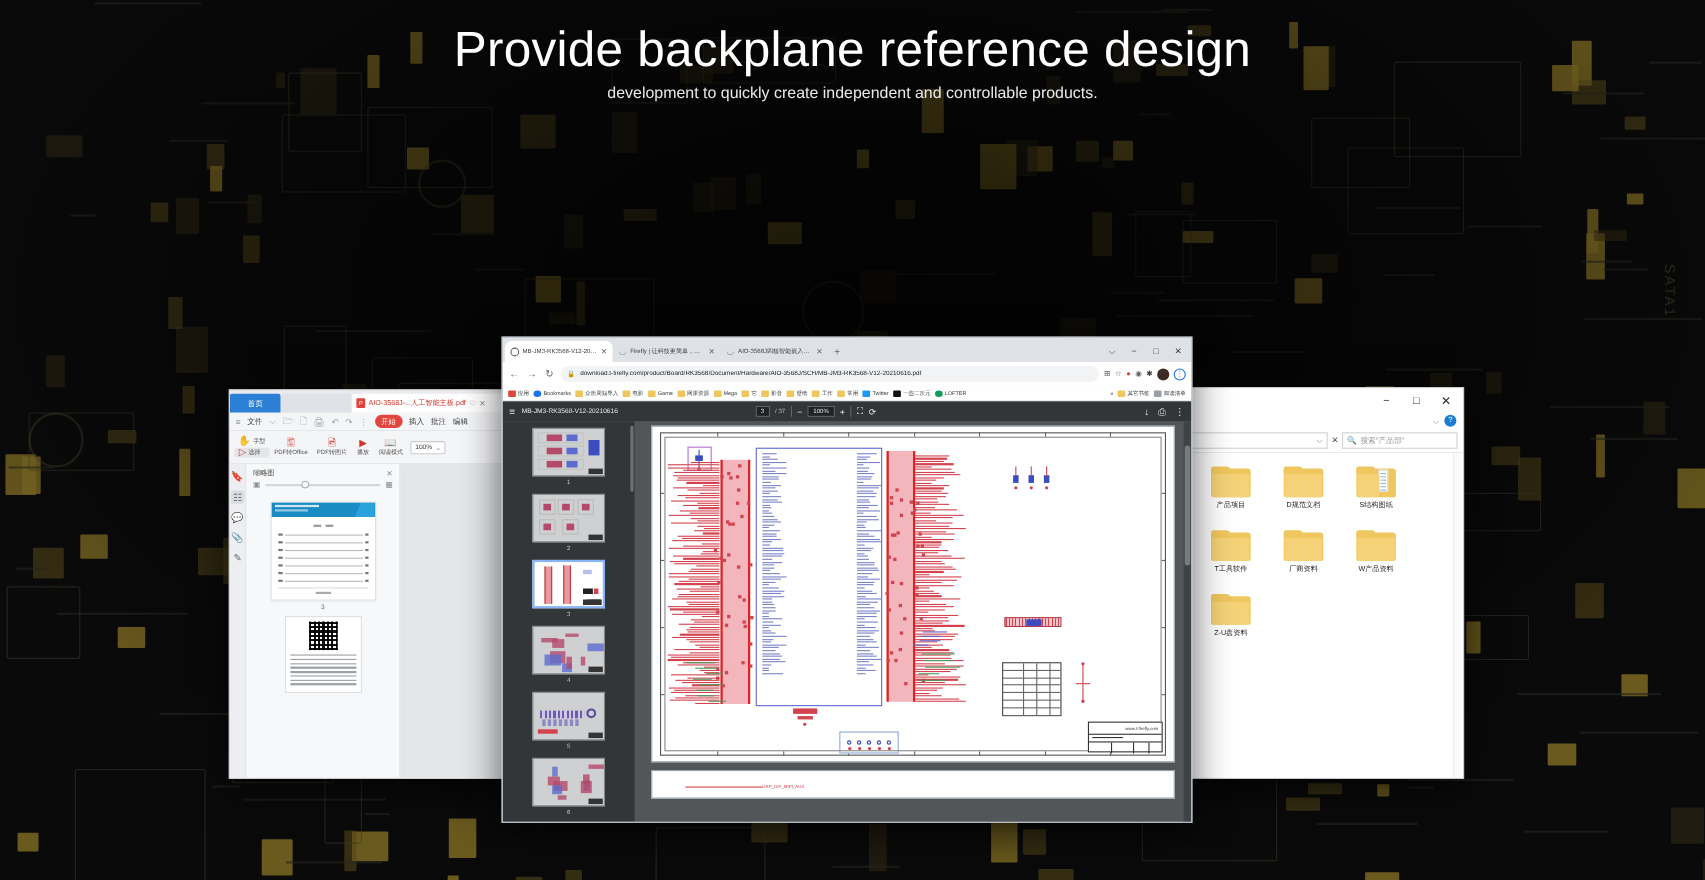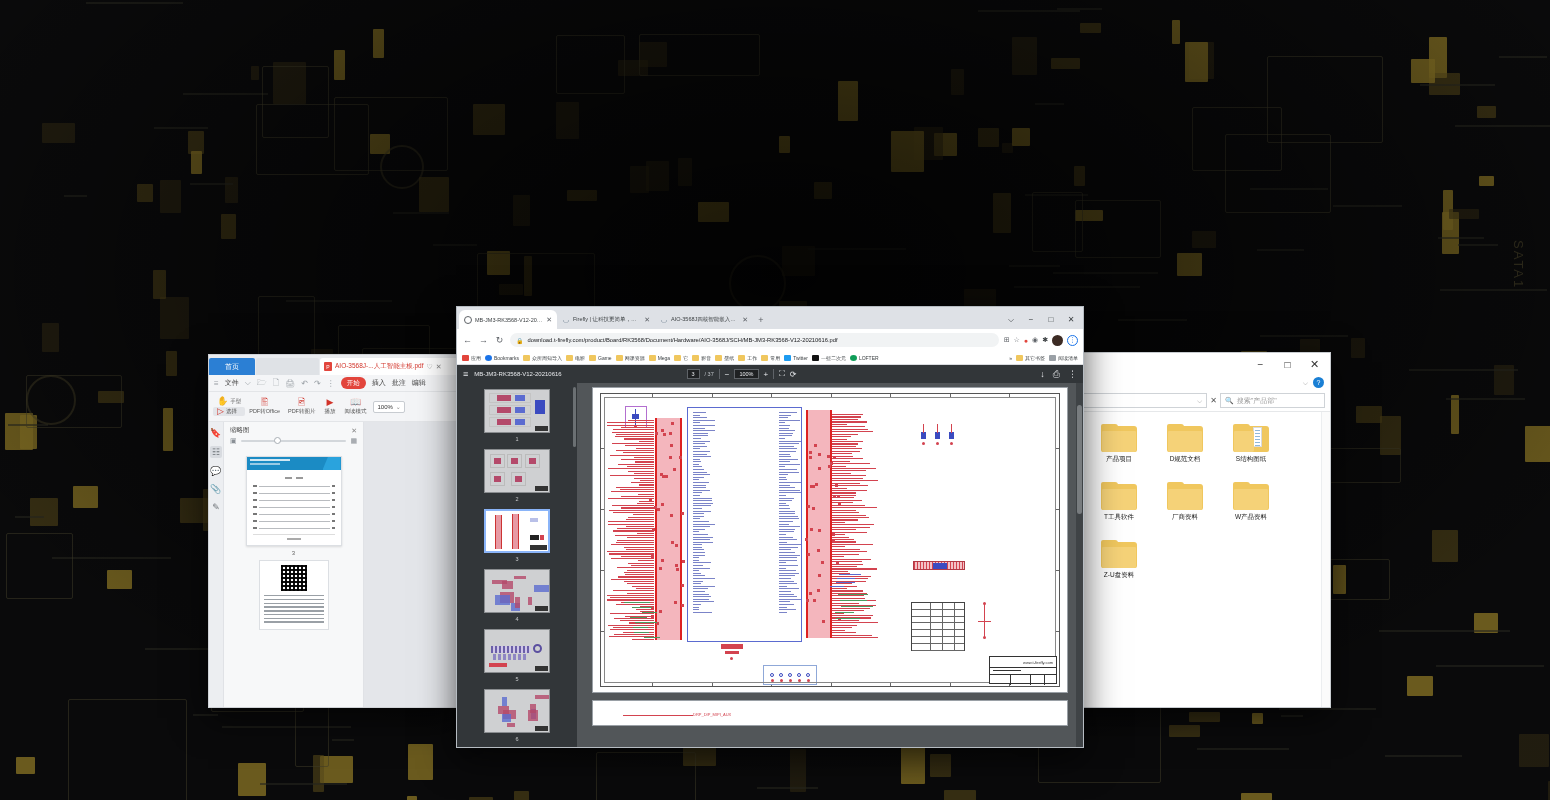--- a/index.html
+++ b/index.html
@@ -501,20 +501,22 @@
         <div class="ring" style="left:26px;top:375px;width:50px;height:50px;"></div>
         <div class="ring" style="left:760px;top:374px;width:54px;height:54px;"></div>
         <div class="ring" style="left:729px;top:255px;width:57px;height:57px;"></div>
         <div class="ring" style="left:648px;top:363px;width:72px;height:72px;"></div>
       </div>
     <div class="bgtext" style="right:24px; top:240px; writing-mode:vertical-rl;">SATA1</div>
     <div class="bg-vignette"></div>
   </div>
 
   <div class="hero">
+    <h1>Provide backplane reference design</h1>
+    <p>development to quickly create independent and controllable products.</p>
   </div>
 
   <div class="win" id="wps">
     <div class="wps-tabstrip">
       <div class="wps-home">首页</div>
       <div class="wps-gap"></div>
       <div class="wps-doctab">
         <span class="pdf-badge">P</span>
         <span class="nm">AIO-3568J-...人工智能主板.pdf</span>
         <span class="ic">♡</span>

